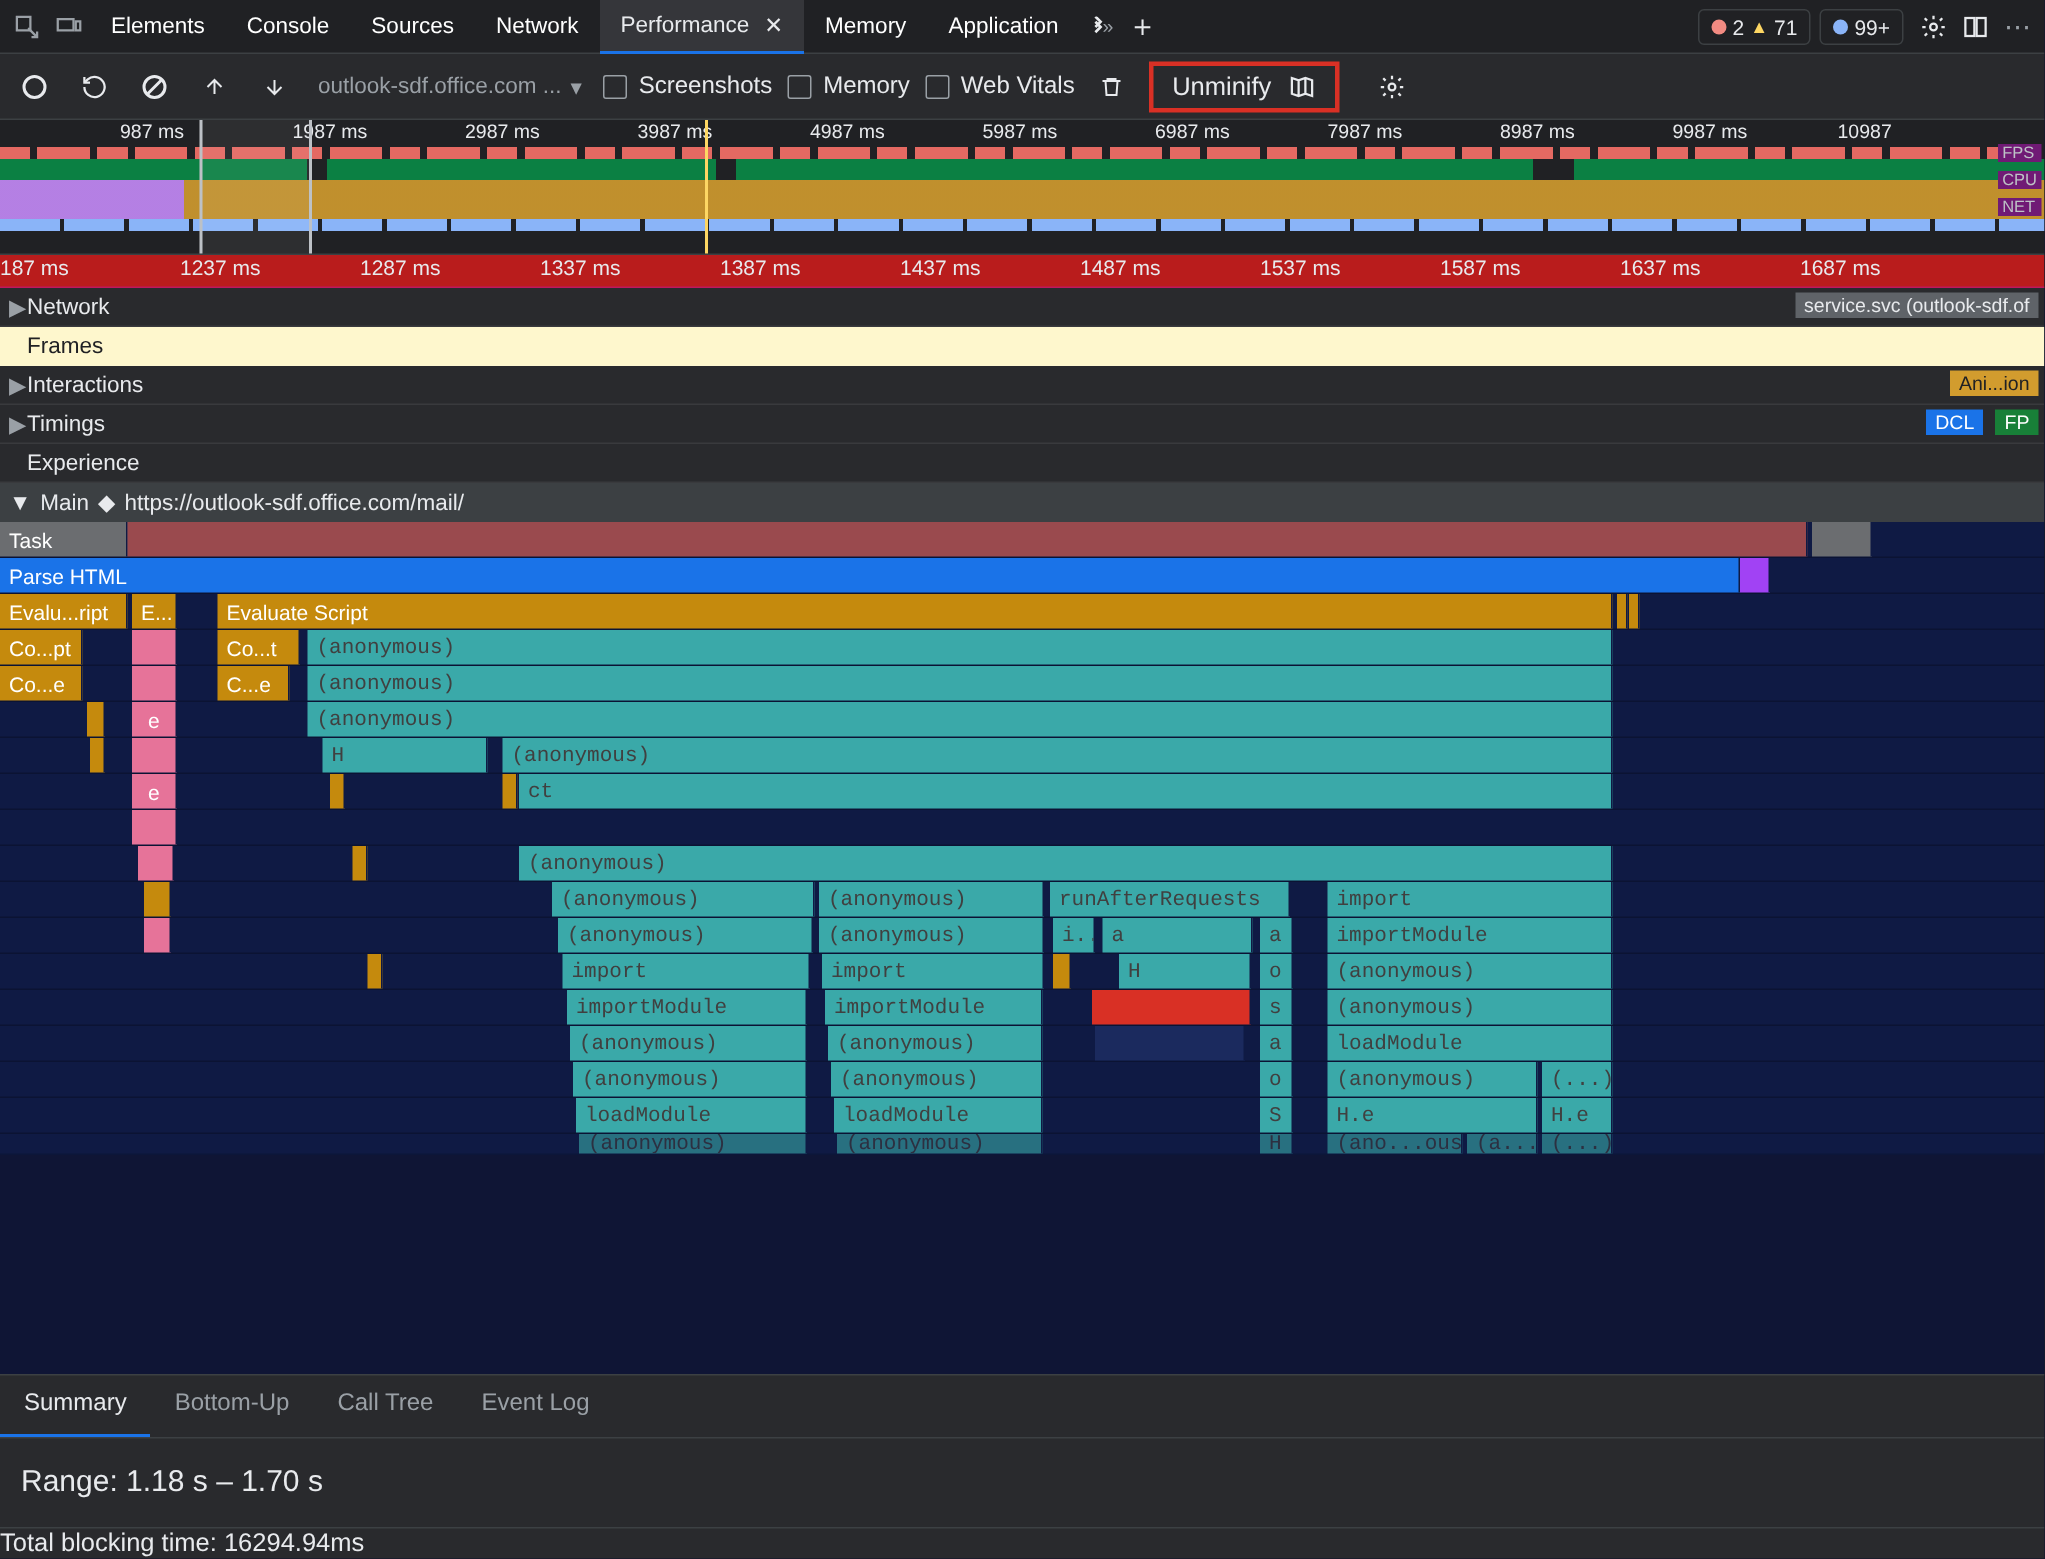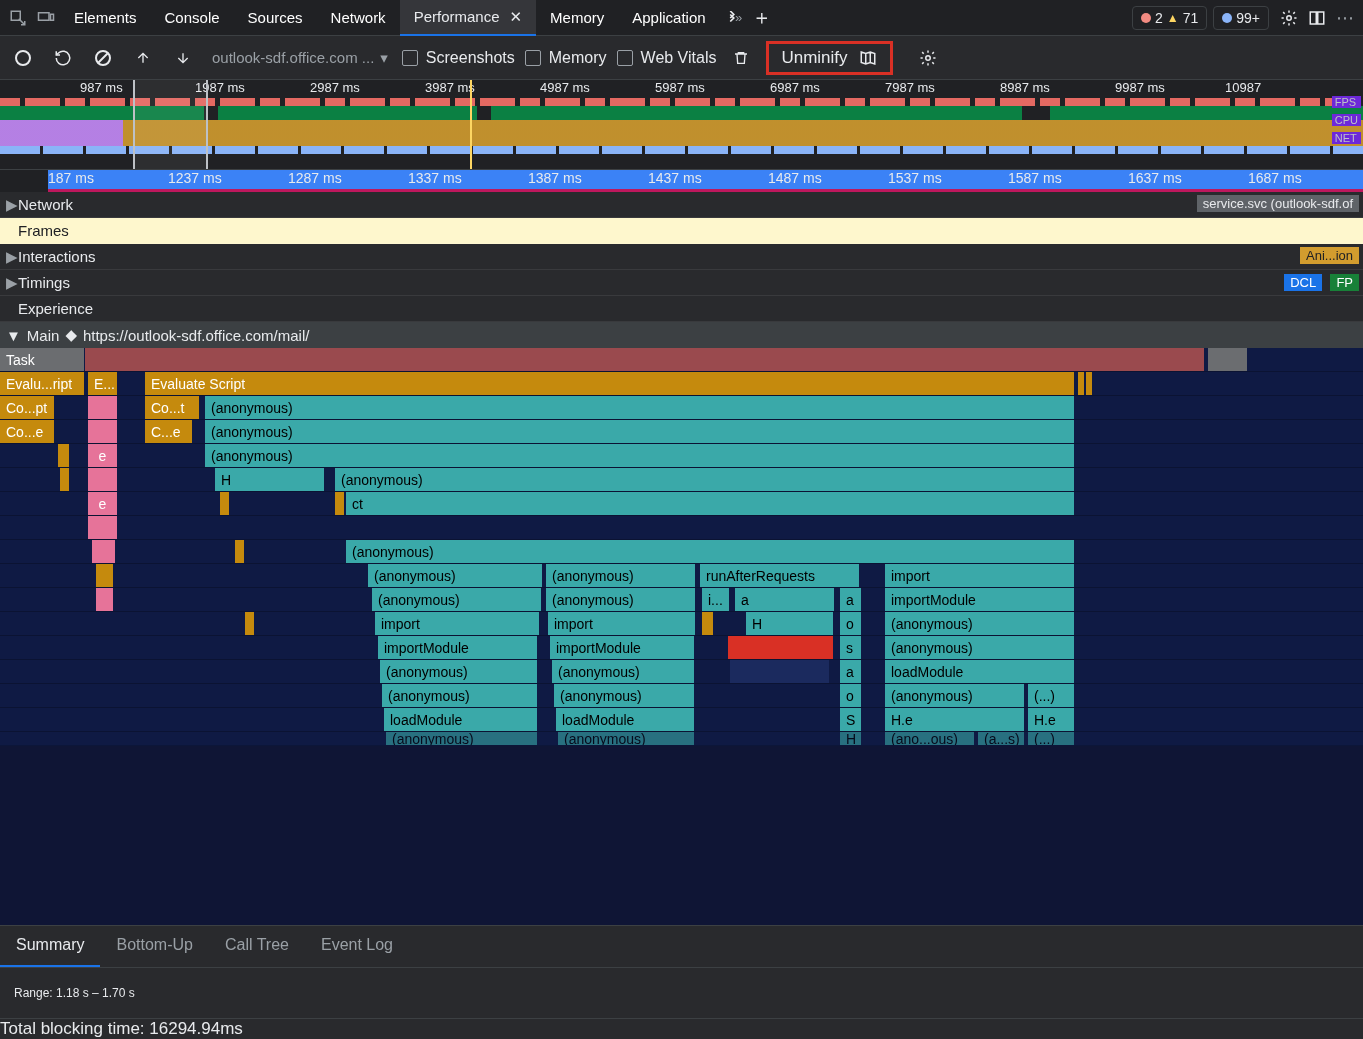--- a/index.html
+++ b/index.html
@@ -93,33 +93,33 @@
   height:18px; position:relative;
 }
 .overview .ruler span { position:absolute; }
 .overview .bands { position:relative; height:56px; }
 .band { position:absolute; left:0; right:0; }
 .band.red { top:0; height:8px; background: repeating-linear-gradient(90deg,#e46962 0 20px,#202124 20px 25px,#e46962 25px 60px,#202124 60px 65px);}
 .band.fps { top:8px; height:14px; background:linear-gradient(90deg,#0b8043 0 15%,#202124 15% 16%,#0b8043 16% 35%,#202124 35% 36%,#0b8043 36% 75%,#202124 75% 77%,#0b8043 77% 100%); }
 .band.cpu { top:22px; height:26px; background:linear-gradient(90deg,#c58af9 0 9%, #d29c2e 9% 100%); opacity:.9;}
 .band.net { top:48px; height:8px; background:repeating-linear-gradient(90deg,#8ab4f8 0 40px,#202124 40px 43px);}
 .overview .labels { position:absolute; right:2px; top:16px; font-size:11px; color:#bdc1c6; display:flex; flex-direction:column; gap:6px;}
-.overview .labels span{ background:#6d28d9; padding:0 3px;}
+.overview .labels span{ background:#701a75; padding:0 3px;}
 .overview .sel {
   position:absolute; top:0; bottom:0;
   border-left:2px solid #bdc1c6; border-right:2px solid #bdc1c6;
   background: rgba(255,255,255,0.06);
 }
 .overview .marker { position:absolute; top:0; bottom:0; width:2px; background:#fdd663;}
 
 
 .detail-ruler {
-  display:flex; height:22px; background:#3b82f6;
-  border-bottom:3px solid #be185d; font-size:14px;
-  position:relative; color:#e8eaed;margin-left:48px;
+  display:flex; height:22px; background:#b91c1c;
+  border-bottom:1px solid #be185d; font-size:14px;
+  position:relative; color:#e8eaed;
 }
 .detail-ruler span{ position:absolute; }
 
 
 .tracks { background:#0f1535; flex:1; overflow:auto; }
 .track-row {
   display:flex; align-items:center;
   height:26px; border-bottom:1px solid rgba(255,255,255,.08);
   background:#292a2d; font-size:15px; padding-left:6px;
   position:relative;
@@ -151,33 +151,33 @@
 .c-task{ background:#6b6d70;}
 .c-task-red{ background:#9a4a4e;}
 .c-blue{ background:#1a73e8;}
 .c-purple{ background:#a142f4;}
 .c-olive{ background:#c58a0d;}
 .c-teal{ background:#3aa9a9; color:#0f1a44; color:#08324a;}
 .c-teal{ color:#052d3d; }
 .c-pink{ background:#e67399;}
 .c-red{ background:#d93025;}
 .c-dknavy{ background:#1b2a5e;}
-.fblk.c-teal{ color:#000000; }
+.fblk.c-teal{ color:#404040;font-family:Liberation Mono, monospace; }
 
 
 .bottom {
   background:#292a2d; border-top:1px solid #3c4043;
   display:flex; flex-direction:column;
 }
 .btabs { display:flex; border-bottom:1px solid #3c4043; height:42px;}
 .btabs .bt {
   padding:10px 16px; color:#9aa0a6; font-size:16px; cursor:pointer;
 }
 .btabs .bt.active{ color:#e8eaed; border-bottom:2px solid #1a73e8;}
-.binfo{ padding:18px 14px; font-size:12px; color:#e8eaed;}
+.binfo{ padding:18px 14px; font-size:20px; color:#e8eaed;}
 .blocking{ border-top:1px solid #3c4043; font-size:17px;}
 
 svg{ display:block; }
 </style>
 </head>
 <body>
 
 <div class="devtools">
 
   <div class="tab-bar">
@@ -379,20 +379,24 @@
     </div>
 
     <div class="flame">
 
       <div class="frow">
         <div class="fblk c-task" style="left:0; width:85px">Task</div>
         <div class="fblk c-task-red" style="left:85px; width:1120px"></div>
         <div class="fblk c-task" style="left:1208px; width:40px"></div>
       </div>
 
+      <div class="frow">
+        <div class="fblk c-blue" style="left:0; width:1160px">Parse HTML</div>
+        <div class="fblk c-purple" style="left:1160px; width:20px"></div>
+      </div>
 
       <div class="frow">
         <div class="fblk c-olive" style="left:0; width:85px">Evalu...ript</div>
         <div class="fblk c-olive" style="left:88px; width:30px">E...</div>
         <div class="fblk c-olive" style="left:145px; width:930px">Evaluate Script</div>
         <div class="fblk c-olive" style="left:1078px; width:6px"></div>
         <div class="fblk c-olive" style="left:1086px; width:6px"></div>
       </div>
 
       <div class="frow">

